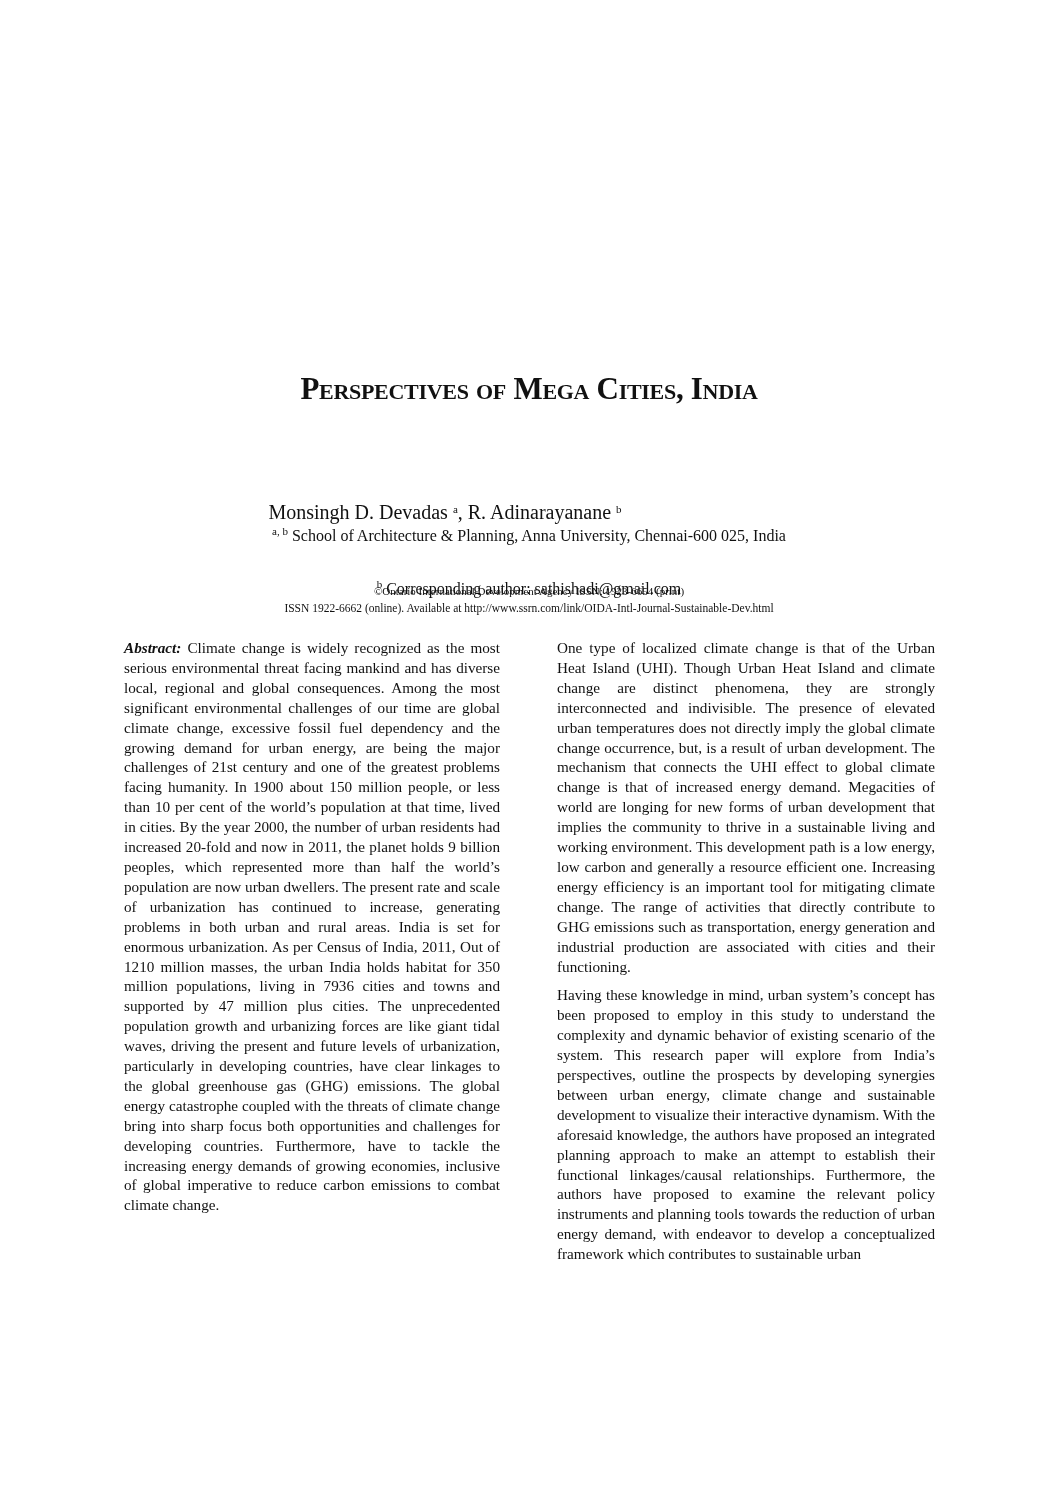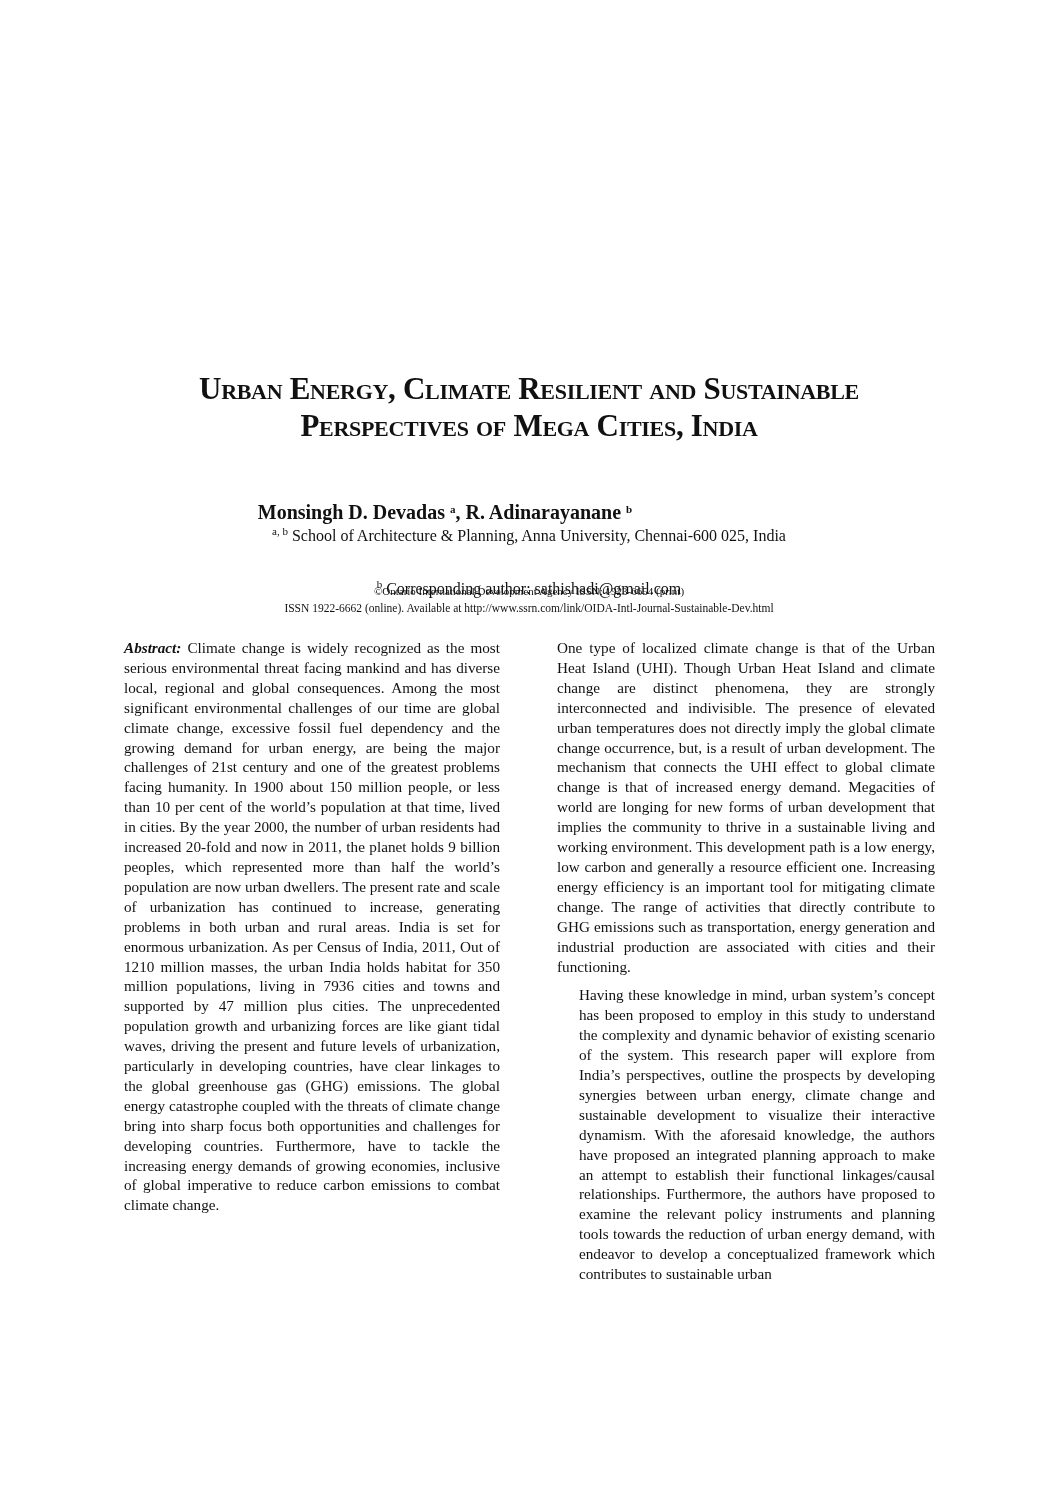--- a/index.html
+++ b/index.html
@@ -3,42 +3,41 @@
 <meta charset="utf-8">
 <style>
   html, body { margin: 0; padding: 0; background: #ffffff; }
   body { width: 1058px; height: 1497px; position: relative; overflow: hidden;
          font-family: "Liberation Serif", "DejaVu Serif", serif; color: #111; }
   .title { position: absolute; left: 100px; top: 370px; width: 858px; text-align: center;
            font-weight: bold; font-size: 31px; line-height: 37px; font-variant: small-caps;
            letter-spacing: -0.3px; }
   .title div { white-space: nowrap; }
   .authors { position: absolute; left: 0; top: 500px; width: 890px; text-align: center;
-             font-weight: bold; font-size: 20px; line-height: 24px; }
+             font-weight: normal; font-size: 20px; line-height: 24px; }
   .affil { position: absolute; left: 0; top: 526px; width: 1058px; text-align: center;
            font-size: 16px; line-height: 20px; }
   .corr { position: absolute; left: 0; top: 579px; width: 1058px; text-align: center;
           font-size: 16px; line-height: 20px; }
   sup { font-size: 11px; vertical-align: 6px; line-height: 0; }
   .issn1 { position: absolute; left: 0; top: 584px; width: 1058px; text-align: center;
            font-size: 11px; line-height: 14px; }
   .issn2 { position: absolute; left: 0; top: 601px; width: 1058px; text-align: center;
            font-size: 11.5px; line-height: 14px; }
   .col { position: absolute; font-size: 15.2px; line-height: 19.9px; text-align: justify; }
   .col-left { left: 124px; top: 638px; width: 376px; }
   .col-right { left: 557px; top: 638px; width: 378px; }
   .col p { margin: 0; }
-  .col p + p { margin-top: 9px; margin-left: 22px; }
+  .col p + p { margin-top: 9px; }
   .abs-label { font-weight: bold; font-style: italic; }
 </style>
 </head>
 <body>
 
 <div class="title">
-  <div>Urban Energy, Climate Resilient and Sustainable</div>
   <div>Perspectives of Mega Cities, India</div>
 </div>
 
 <div class="authors">
   <span>Monsingh D. Devadas</span>
   <sup>a</sup><span>, </span><span>R. Adinarayanane</span>
   <sup>b</sup>
 </div>
 
 <div class="affil">

